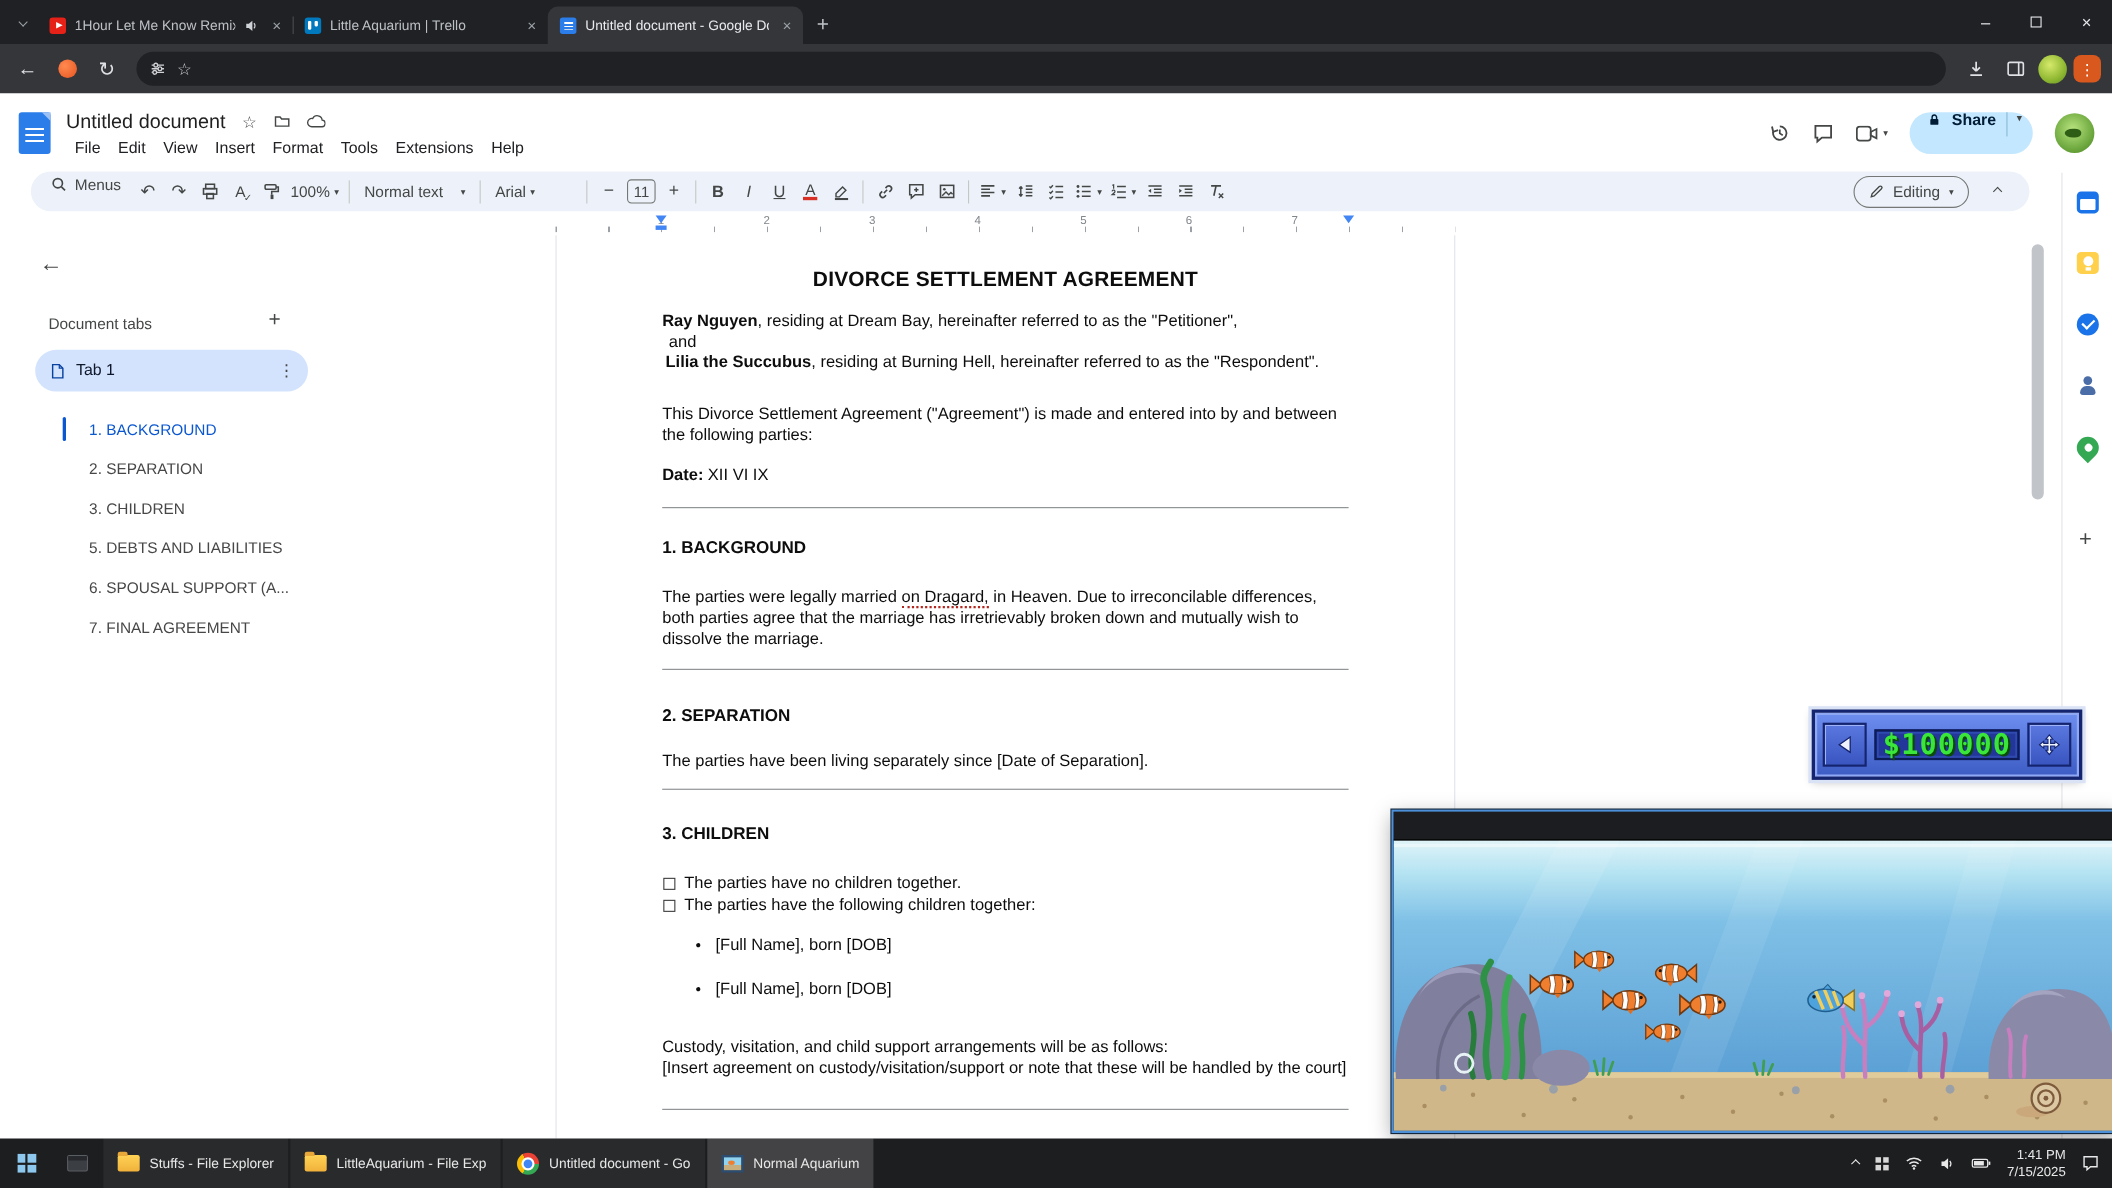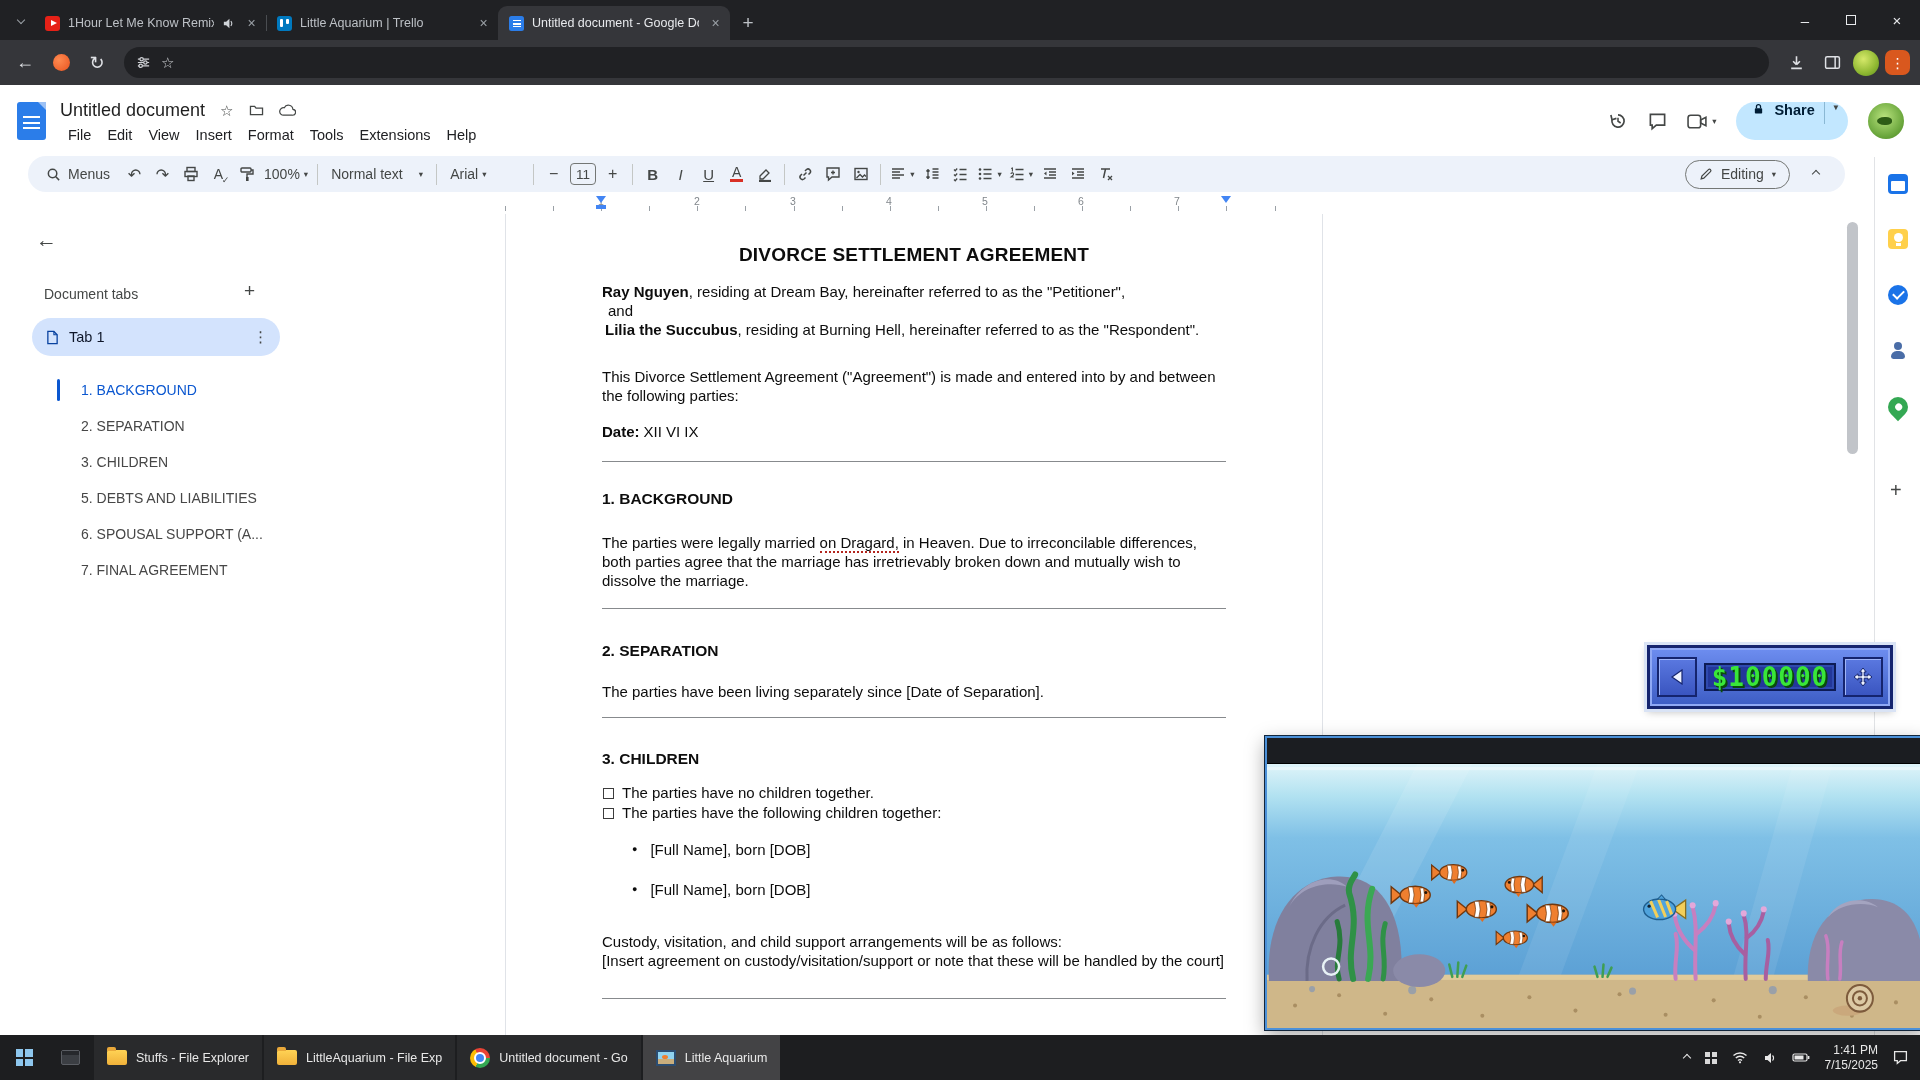--- a/index.html
+++ b/index.html
@@ -61,21 +61,21 @@
 .share-div { width:1px; height:22px; background:#8ab8d4; }
 .docs-avatar { width:36px; height:36px; border-radius:50%; background:radial-gradient(circle at 45% 40%, #b9e37e, #6aa63c 65%, #47801f); position:relative; }
 .docs-avatar::after { content:""; position:absolute; left:9px; top:14px; width:15px; height:8px; background:#2e5d16; border-radius:50% 40% 40% 50%; }
 
 
 .toolbar { position:absolute; left:28px; top:156px; width:1817px; height:36px; background:#edf2fa; border-radius:18px; display:flex; align-items:center; padding:0 10px; gap:1px; color:#444746; }
 .tbtn { height:28px; min-width:27px; border-radius:4px; display:flex; align-items:center; justify-content:center; gap:4px; padding:0 3px; flex:0 0 auto; }
 .tdiv { width:1px; height:21px; background:#c4c7c5; margin:0 5px; flex:0 0 auto; }
 .tlabel { font-size:14px; white-space:nowrap; }
 .caret { font-size:8.5px; color:#444746; }
-.menus-chip { display:flex; align-items:center; gap:7px; padding:0 10px 0 8px; height:28px; border-radius:14px; font-size:14px; flex:0 0 auto; }
+.menus-chip { display:flex; gap:7px; padding:0 10px 0 8px; height:28px; border-radius:14px; font-size:14px; flex:0 0 auto; }
 .fsize-box { width:26px; height:22px; border:1px solid #747775; border-radius:4px; display:flex; align-items:center; justify-content:center; font-size:13.5px; flex:0 0 auto; margin:0 2px; }
 .bold-l { font-weight:bold; font-size:15px; }
 .italic-l { font-style:italic; font-size:15px; }
 .underl-l { text-decoration:underline; font-size:15px; }
 .acolor { display:flex; flex-direction:column; align-items:center; line-height:13px; font-size:14px; }
 .acolor i { width:13px; height:3.5px; background:#d93025; display:block; font-style:normal; }
 .spell-wrap { position:relative; font-size:14px; }
 .spell-chk { position:absolute; right:-6px; bottom:-3px; font-size:9px; color:#444746; }
 .tb-right { margin-left:auto; display:flex; align-items:center; gap:12px; padding-right:6px; }
 .editing-pill { display:flex; align-items:center; gap:8px; height:29px; border:1px solid #747775; border-radius:15px; padding:0 13px; font-size:14px; }
@@ -493,21 +493,21 @@
     <p style="margin-top:28px;"><span>This Divorce Settlement Agreement ("Agreement") is made and entered into by and between the following parties:</span></p>
     <p style="margin-top:17px;"><b>Date:</b><span class="dsp">XII VI IX</span></p>
     <hr style="margin-top:20px;">
     <div class="dp-h" style="margin-top:27px;">1. BACKGROUND</div>
     <p style="margin-top:25px;"><span>The parties were legally married </span><span class="miss">on Dragard,</span><span> in Heaven. Due to irreconcilable differences, both parties agree that the marriage has irretrievably broken down and mutually wish to dissolve the marriage.</span></p>
     <hr style="margin-top:18px;">
     <div class="dp-h" style="margin-top:32px;">2. SEPARATION</div>
     <p style="margin-top:22px;">The parties have been living separately since [Date of Separation].</p>
     <hr style="margin-top:16px;">
     <div class="dp-h" style="margin-top:31px;">3. CHILDREN</div>
-    <div class="checkline" style="margin-top:15px;">
+    <div class="checkline" style="margin-top:25px;">
         <span class="cbox"></span>
         <span>The parties have no children together.</span>
       </div>
     <div class="checkline">
         <span class="cbox"></span>
         <span>The parties have the following children together:</span>
       </div>
     <div class="dli" style="margin-top:17px;">
         <span class="bullet">●</span>
         <span>[Full Name], born [DOB]</span>
@@ -671,21 +671,21 @@
     <div class="tb-item">
       <span class="folder"></span>
       <span>LittleAquarium - File Exp</span>
     </div>
     <div class="tb-item">
       <span class="chrome-ic"></span>
       <span>Untitled document - Go</span>
     </div>
     <div class="tb-item active">
       <span class="aq-ic"></span>
-      <span>Little Aquarium</span>
+      <span>Normal Aquarium</span>
     </div>
     <div class="tray">
       <span class="tray-ic">
           <span class="chev up"></span>
         </span>
       <span class="tray-ic">
           <span class="grid4">
             <span></span>
             <span></span>
             <span></span>

